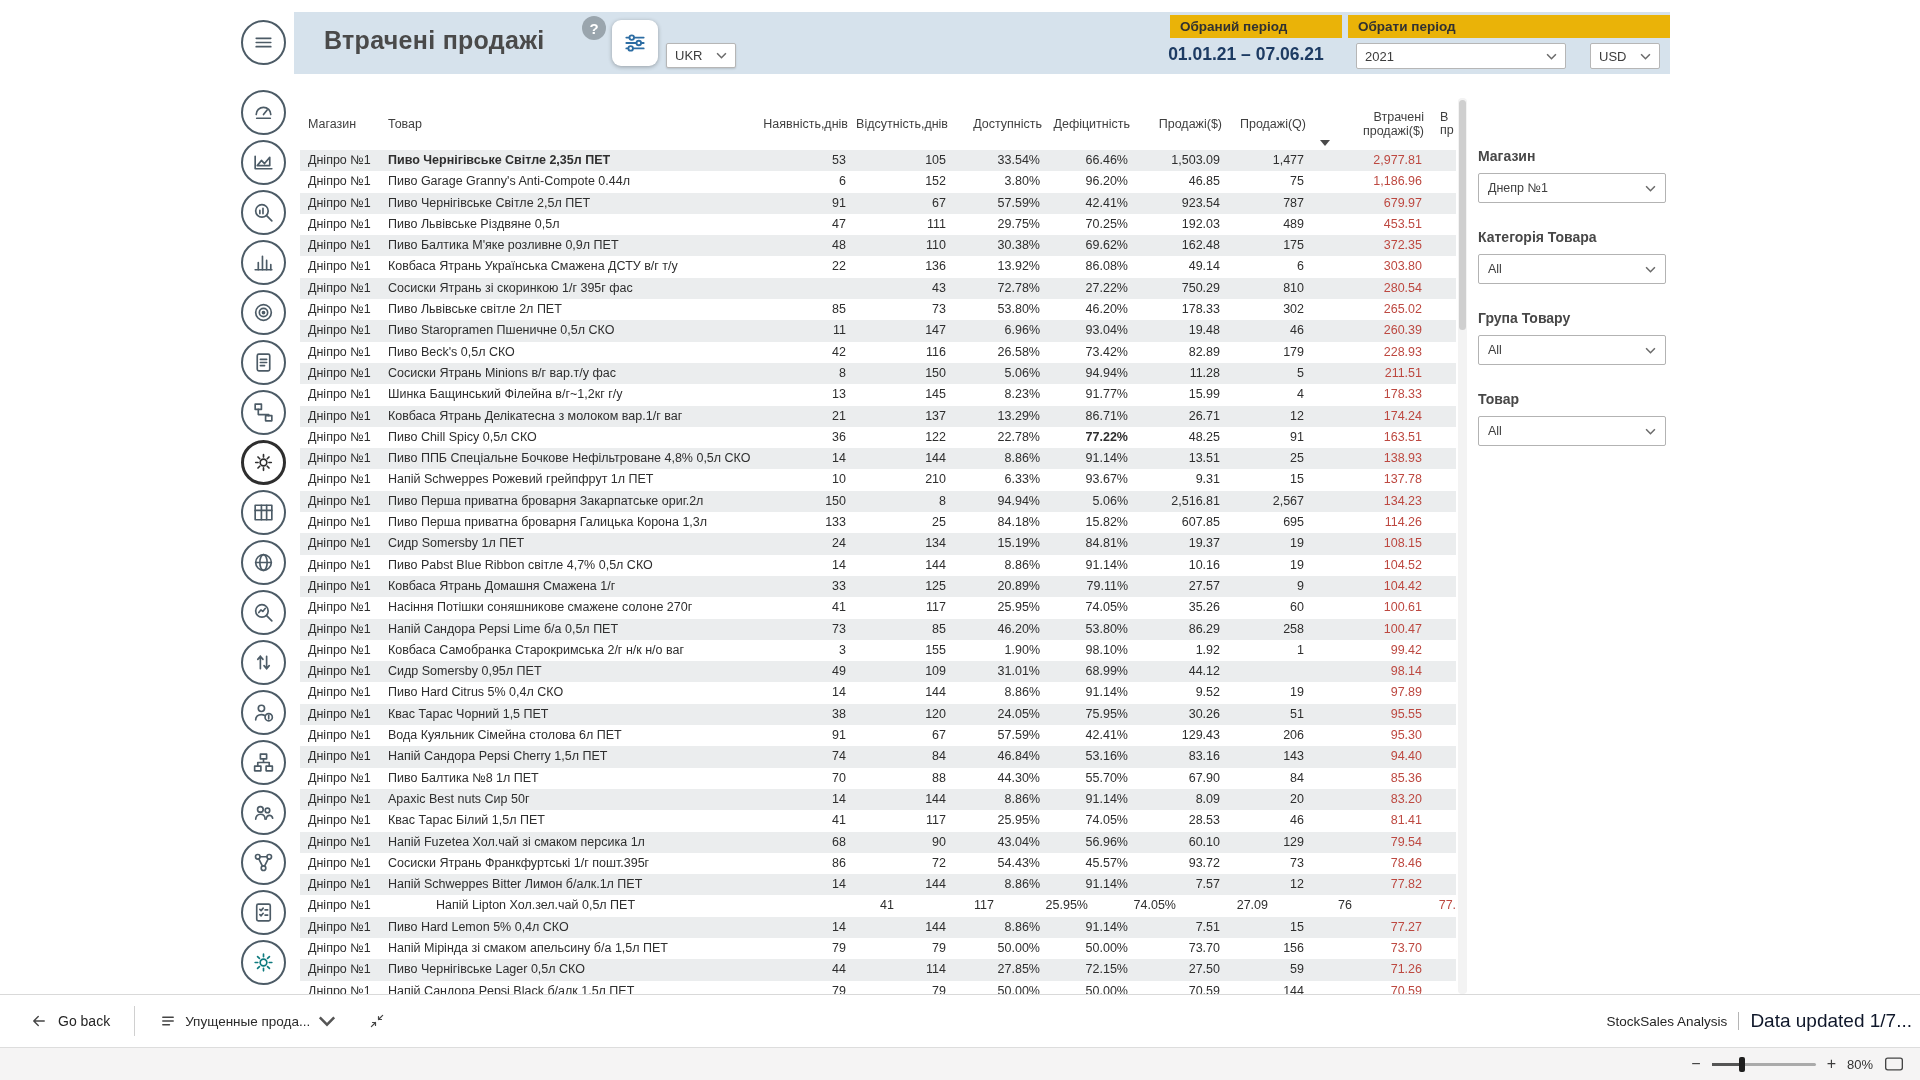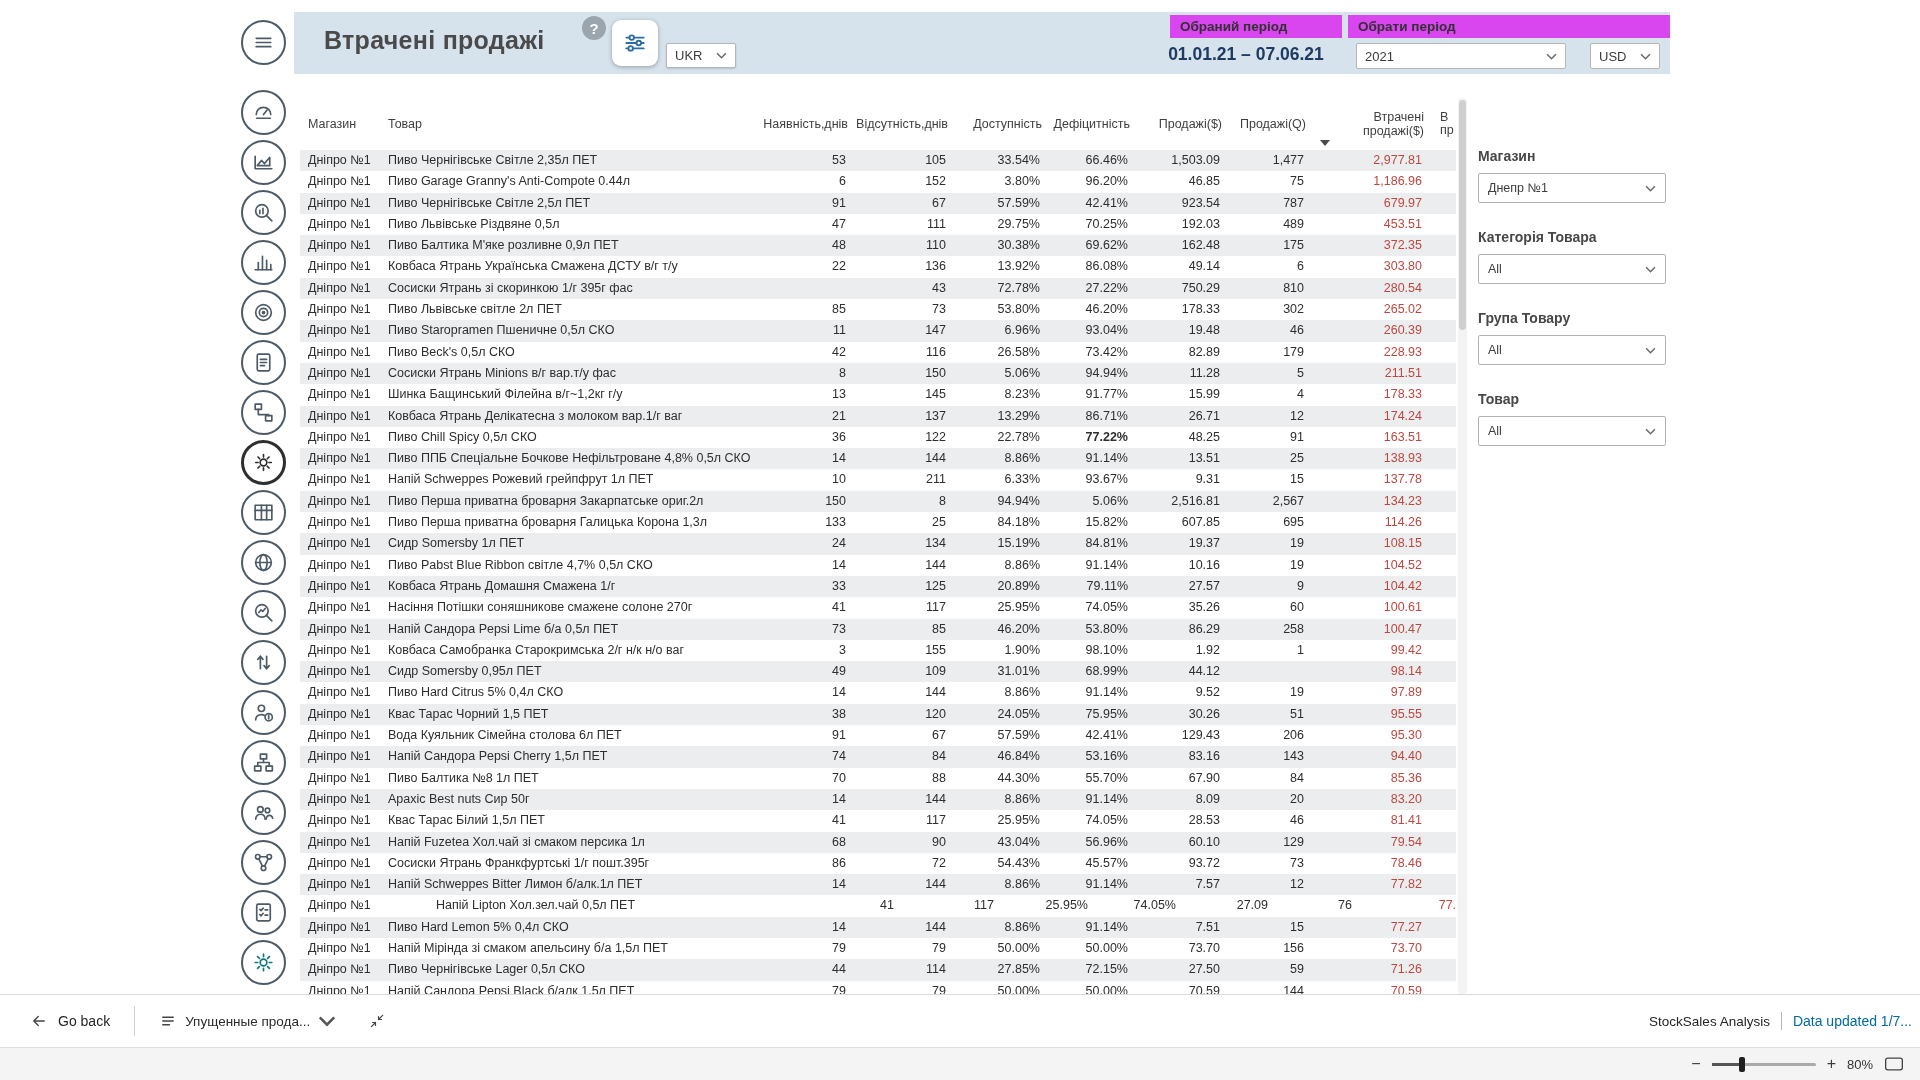--- a/index.html
+++ b/index.html
@@ -26,21 +26,21 @@
     background:#9aa5ad; color:#fff; font-size:15px; font-weight:700;
     display:flex; align-items:center; justify-content:center; cursor:pointer; }
   .sliders-btn { position:absolute; left:318px; top:8px; width:46px; height:46px; background:#fff;
     border-radius:9px; box-shadow:0 1px 4px rgba(0,0,0,.3); display:flex; align-items:center; justify-content:center; cursor:pointer; }
   .sliders-btn svg { width:26px; height:26px; color:#2d6da3; }
   .select { background:#fff; border:1px solid #b6b6b6; border-radius:2px; display:flex;
     align-items:center; justify-content:space-between; padding:0 8px; font-size:13px; color:#3c3c3c; cursor:pointer; }
   .lang-select   { position:absolute; left:372px;  top:31px; width:70px;  height:25px; box-shadow:0 1px 2px rgba(0,0,0,.15); }
   .year-select   { position:absolute; left:1062px; top:31px; width:210px; height:26px; }
   .curr-select   { position:absolute; left:1296px; top:31px; width:70px;  height:26px; }
-  .chip { position:absolute; top:3px; height:23px; line-height:23px; background:#d946ef;
+  .chip { position:absolute; top:3px; height:23px; line-height:23px; background:#eab308;
     font-size:13.5px; font-weight:700; color:#313131; padding-left:10px; }
   .chip1 { left:876px;  width:172px; }
   .chip2 { left:1054px; width:322px; }
   .period-value { position:absolute; left:854px; top:32px; width:196px; text-align:center;
     font-size:17.5px; font-weight:700; color:#1d3b63; white-space:nowrap; }
   
   .tablewrap { position:absolute; left:300px; top:98px; width:1156px; height:896px; overflow:hidden; background:#fff; }
   .thead { display:flex; height:52px; align-items:center; }
   .th { font-size:12.5px; color:#3f3f3f; display:flex; align-items:center; padding:0 8px;
     height:100%; position:relative; flex:none; cursor:pointer; }
@@ -67,21 +67,21 @@
   .bottombar { position:absolute; left:0; top:994px; width:1920px; height:53px; background:#fff;
     border-top:1px solid #d9d9d9; display:flex; align-items:center; padding:0 8px 0 30px; }
   .goback { display:flex; align-items:center; gap:10px; font-size:14px; color:#252525; cursor:pointer; }
   .goback svg, .pagetab svg, .collapse-btn svg { width:18px; height:18px; color:#444; }
   .vdiv { width:1px; height:30px; background:#d0d0d0; margin:0 24px; }
   .pagetab { display:flex; align-items:center; gap:8px; font-size:13.5px; color:#2b2b2b; cursor:pointer; }
   .collapse-btn { margin-left:32px; display:flex; cursor:pointer; }
   .spacer { flex:1; }
   .brand { font-size:13.5px; color:#252525; white-space:nowrap; }
   .vbar { width:1px; height:18px; background:#b5b5b5; margin:0 11px; }
-  .updated { font-size:14px; color:#0369a1; white-space:nowrap; }
+  .updated { font-size:19px; color:#0f172a; white-space:nowrap; }
   .zoombar { position:absolute; left:0; top:1047px; width:1920px; height:33px; background:#f5f4f4;
     border-top:1px solid #dddddd; display:flex; align-items:center; justify-content:flex-end;
     gap:11px; padding-right:16px; }
   .zbtn { font-size:16px; color:#3d3d3d; cursor:pointer; line-height:1; }
   .ztrack { position:relative; width:104px; height:3px; background:#aaaaaa; border-radius:2px; cursor:pointer; }
   .zfill { position:absolute; left:0; top:0; height:3px; width:30px; background:#555; }
   .zhandle { position:absolute; left:27px; top:-6px; width:6px; height:15px; background:#1f1f1f; border-radius:2px; cursor:pointer; }
   .zpct { font-size:13px; color:#333; }
   .zfit { display:flex; cursor:pointer; }
   .zfit svg { width:20px; height:16px; color:#444; }
@@ -290,21 +290,21 @@
         <span>Втрачені продажі($)</span>
         <div class="sort-caret"></div>
       </div>
       <div class="th partial" style="width: 24px;">
         <span>В пр</span>
       </div>
     </div>
   <div class="tbody">
       <div class="row">
         <div class="cell" style="width: 80px;">Дніпро №1</div>
-        <div class="cell" style="width: 380px;">Пиво Чернігівське Світле 2,35л ПЕТ</div>
+        <div class="cell" style="width: 380px; font-weight: bold;">Пиво Чернігівське Світле 2,35л ПЕТ</div>
         <div class="cell r" style="width: 96px;">53</div>
         <div class="cell r" style="width: 100px;">105</div>
         <div class="cell r" style="width: 94px;">33.54%</div>
         <div class="cell r" style="width: 88px;">66.46%</div>
         <div class="cell r" style="width: 92px;">1,503.09</div>
         <div class="cell r" style="width: 84px;">1,477</div>
         <div class="cell r lost" style="width: 118px;">2,977.81</div>
         <div class="cell" style="width: 24px;"></div>
       </div>
       <div class="row">
@@ -472,21 +472,21 @@
         <div class="cell r" style="width: 88px;">91.14%</div>
         <div class="cell r" style="width: 92px;">13.51</div>
         <div class="cell r" style="width: 84px;">25</div>
         <div class="cell r lost" style="width: 118px;">138.93</div>
         <div class="cell" style="width: 24px;"></div>
       </div>
       <div class="row">
         <div class="cell" style="width: 80px;">Дніпро №1</div>
         <div class="cell" style="width: 380px;">Напій Schweppes Рожевий грейпфрут 1л ПЕТ</div>
         <div class="cell r" style="width: 96px;">10</div>
-        <div class="cell r" style="width: 100px;">211</div>
+        <div class="cell r" style="width: 100px;">210</div>
         <div class="cell r" style="width: 94px;">6.33%</div>
         <div class="cell r" style="width: 88px;">93.67%</div>
         <div class="cell r" style="width: 92px;">9.31</div>
         <div class="cell r" style="width: 84px;">15</div>
         <div class="cell r lost" style="width: 118px;">137.78</div>
         <div class="cell" style="width: 24px;"></div>
       </div>
       <div class="row">
         <div class="cell" style="width: 80px;">Дніпро №1</div>
         <div class="cell" style="width: 380px;">Пиво Перша приватна броварня Закарпатське ориг.2л</div>

